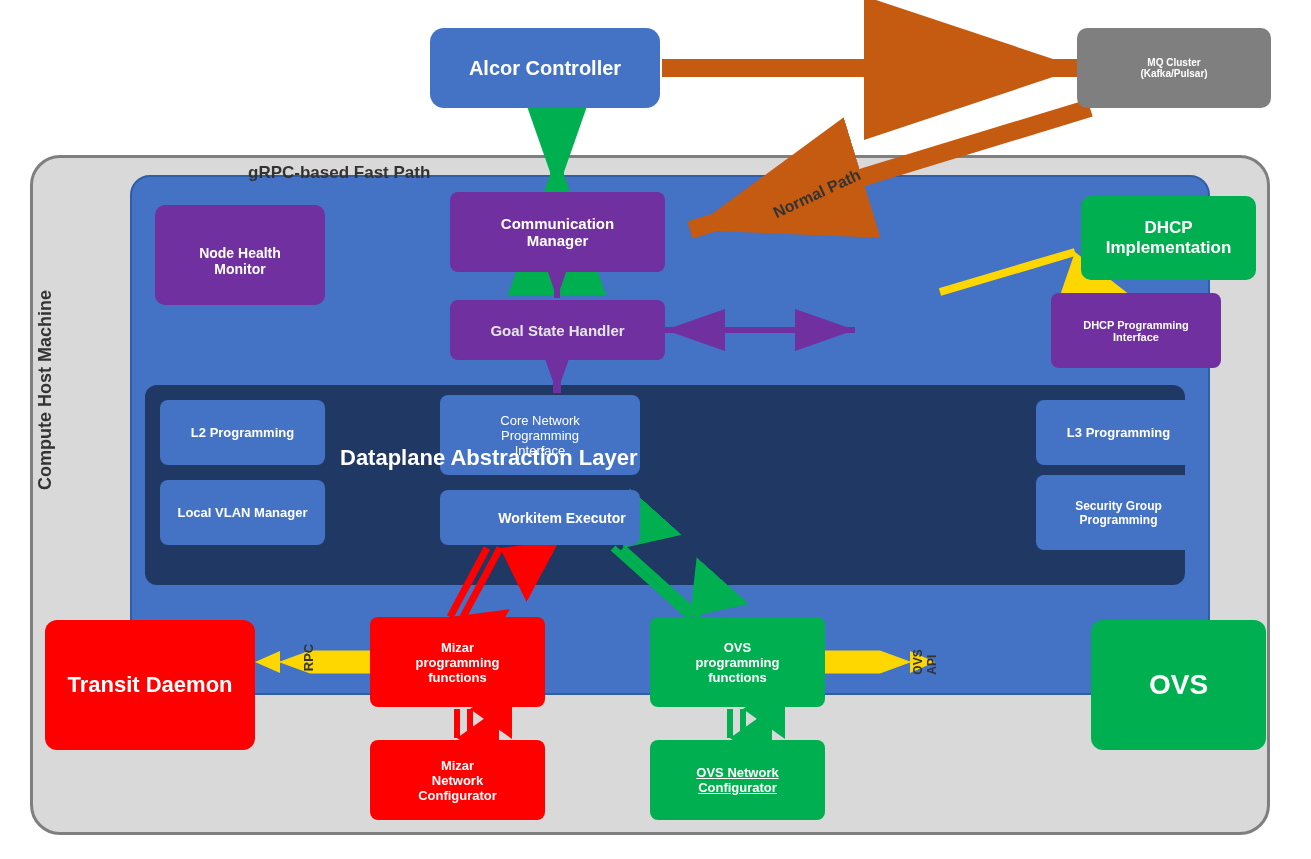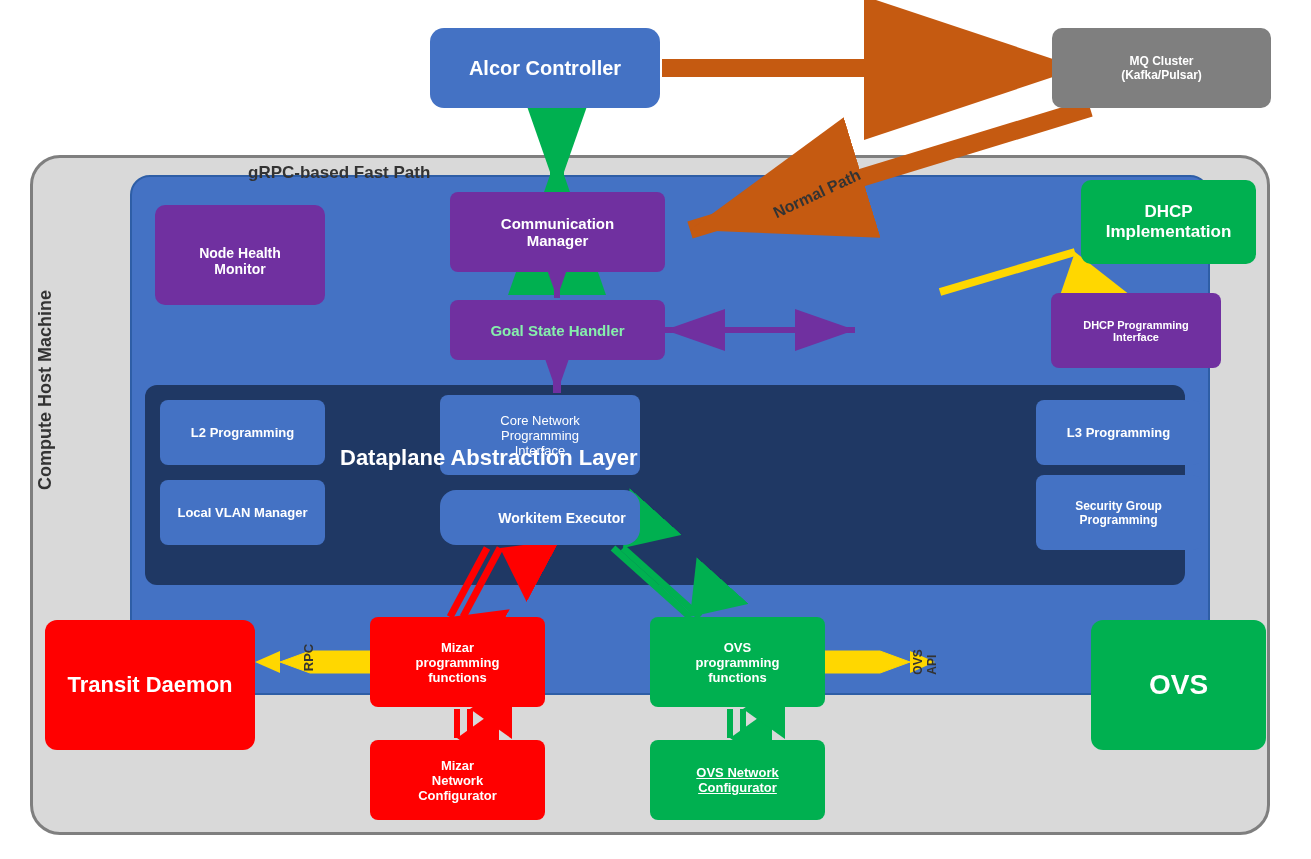--- a/index.html
+++ b/index.html
@@ -32,29 +32,29 @@
       font-size: 20px;
       font-weight: bold;
       text-align: center;
       z-index: 10;
     }
     
     .mq-box {
       position: absolute;
       top: 28px;
       right: 40px;
-      width: 219px;
+      width: 194px;
       height: 80px;
       background: #7f7f7f;
       border-radius: 10px;
       display: flex;
       align-items: center;
       justify-content: center;
       color: white;
-      font-size: 12px;
+      font-size: 10px;
       font-weight: bold;
       text-align: center;
       z-index: 10;
     }
     
     .compute-host {
       position: absolute;
       top: 155px;
       left: 30px;
       width: 1240px;
@@ -119,21 +119,21 @@
       justify-content: center;
       color: white;
       font-size: 15px;
       font-weight: bold;
       text-align: center;
       z-index: 10;
     }
     
     .dhcp-impl {
       position: absolute;
-      top: 180px;
+      top: 196px;
       right: 55px;
       width: 175px;
       height: 84px;
       background: #00B050;
       border-radius: 10px;
       display: flex;
       align-items: center;
       justify-content: center;
       color: white;
       font-size: 17px;
@@ -146,21 +146,21 @@
       position: absolute;
       top: 300px;
       left: 450px;
       width: 215px;
       height: 60px;
       background: #7030A0;
       border-radius: 8px;
       display: flex;
       align-items: center;
       justify-content: center;
-      color: #86efac;
+      color: #e5e5e5;
       font-size: 15px;
       font-weight: bold;
       text-align: left;
       z-index: 10;
     }
     
     .dhcp-prog {
       position: absolute;
       top: 293px;
       right: 90px;
@@ -289,21 +289,21 @@
       z-index: 10;
     }
     
     .workitem {
       position: absolute;
       top: 490px;
       left: 440px;
       width: 200px;
       height: 55px;
       background: #4472C4;
-      border-radius: 16px;
+      border-radius: 8px;
       display: flex;
       align-items: center;
       justify-content: center;
       color: white;
       font-size: 14px;
       font-weight: bold;
       text-align: center;
       z-index: 10;
       padding-left: 44px;
     }

